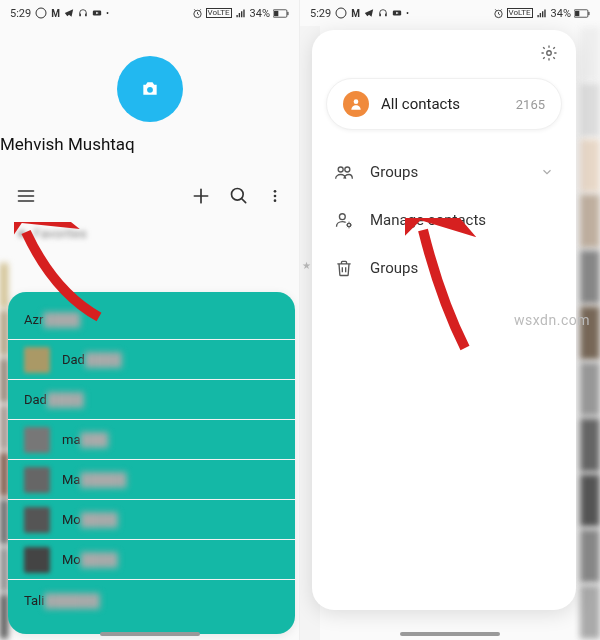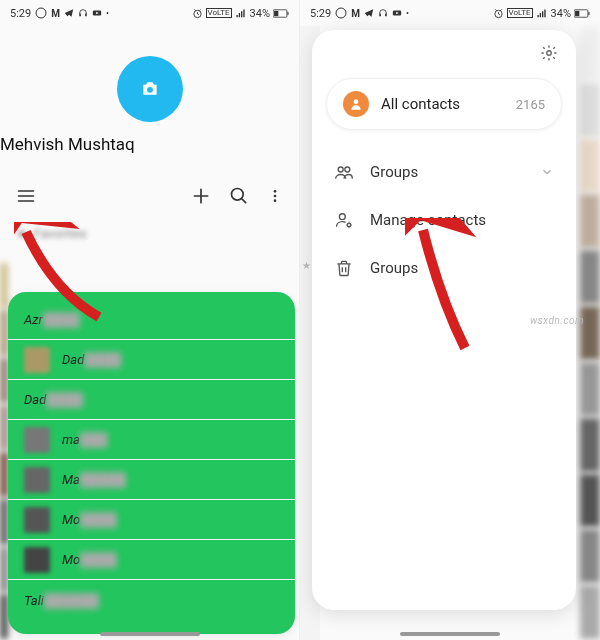--- a/index.html
+++ b/index.html
@@ -60,26 +60,25 @@
     padding: 10px 16px 6px;
     font-size: 13px;
     color: #888;
     filter: blur(2.5px);
     display: flex; align-items: center; gap: 6px;
   }
   .list-sheet {
     position: absolute;
     left: 8px; right: 4px;
     top: 292px; bottom: 6px;
-    background: #22c55e;
+    background: #14b8a6;
     border-radius: 18px;
     box-shadow: 0 2px 10px rgba(0,0,0,0.08);
     padding: 8px 0 0 0;
     overflow: hidden;
-    font-style: italic;
   }
   .blur-strip {
     position: absolute;
     top: 262px; left: 0; width: 8px; bottom: 0;
     display: flex; flex-direction: column;
   }
   .blur-strip div { flex:1; filter: blur(3px); margin:1px 0; }
   .contact-row {
     height: 40px;
     padding: 0 10px 0 16px;
@@ -158,26 +157,25 @@
   .menu-row svg { flex-shrink:0; }
 
   
   .arrow {
     position: absolute;
     pointer-events: none;
     z-index: 50;
   }
   .watermark {
     position: absolute;
-    right: 16px; top: 50%;
+    right: 10px; top: 50%;
     transform: translateY(-50%) rotate(0deg);
-    font-size: 10px; color: #bbb;
+    font-size: 14px; color: #bbb;
     letter-spacing: 0.5px;
     writing-mode: horizontal-tb;
-    font-style: italic;
   }
 </style>
 </head>
 <body>
 
 <div class="phone phone-left">
   <div class="status-bar">
     <div class="status-left">
       <span>5:29</span>
       <svg width="12" height="12" viewBox="0 0 24 24">

